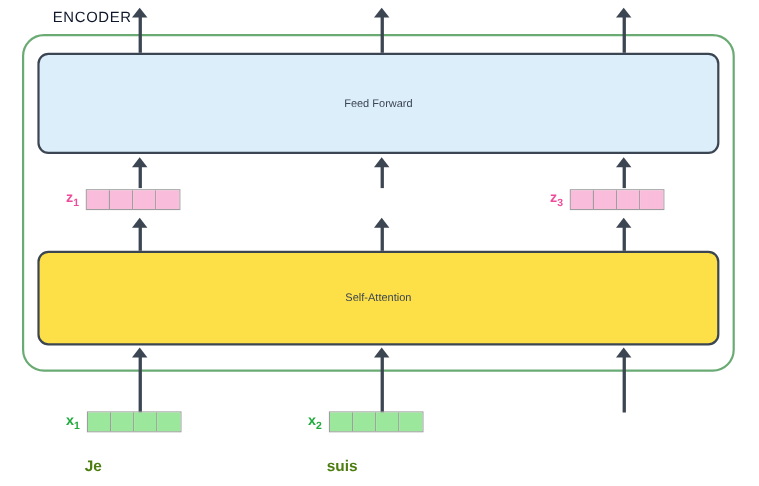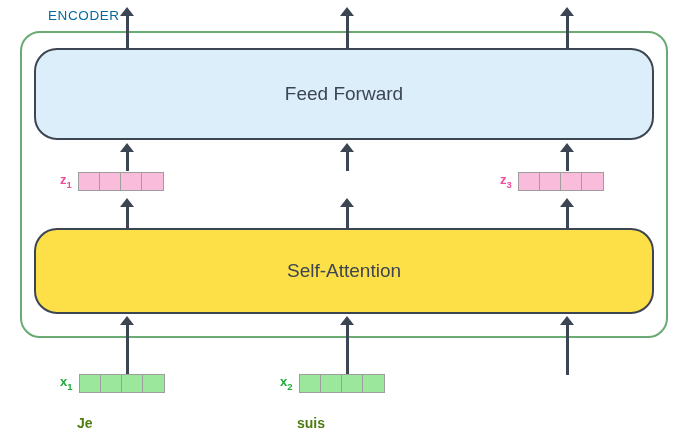--- a/index.html
+++ b/index.html
@@ -27,38 +27,38 @@
     border-radius: 20px;
     box-sizing: border-box;
     background: transparent;
   }
   .encoder-label {
     position: absolute;
     left: 44px;
     top: 8px;
     font-size: 13.5px;
     letter-spacing: 0.6px;
-    color: #0369a1;
+    color: #0f172a;
     background: #ffffff;
     padding: 0 4px;
     line-height: 16px;
     white-space: nowrap;
   }
 
   
   .layer-box {
     position: absolute;
     box-sizing: border-box;
     border: 2.5px solid #3c4552;
-    border-radius: 23px;
+    border-radius: 10px;
     display: flex;
     align-items: center;
     justify-content: center;
     color: #3c4552;
-    font-size: 19px;
+    font-size: 10px;
   }
   .layer-box.ff {
     left: 34px;
     top: 48px;
     width: 620px;
     height: 92px;
     background: #ddeefb;
   }
   .layer-box.sa {
     left: 34px;

